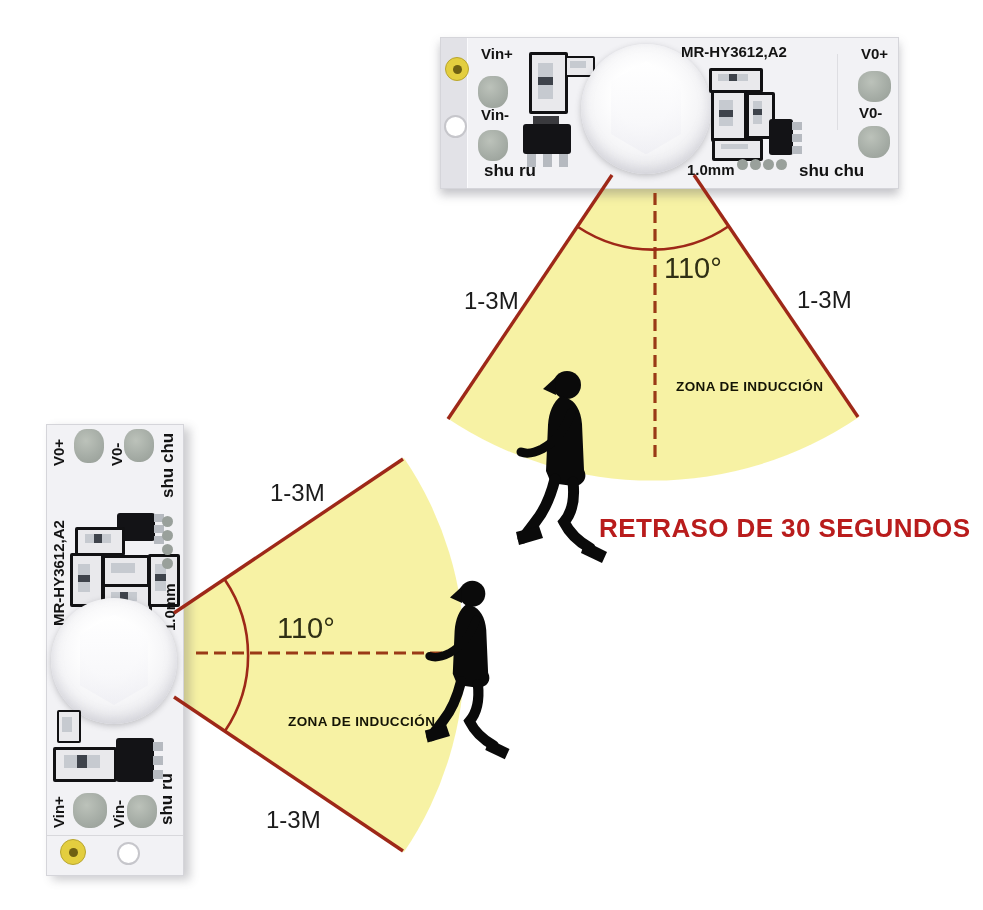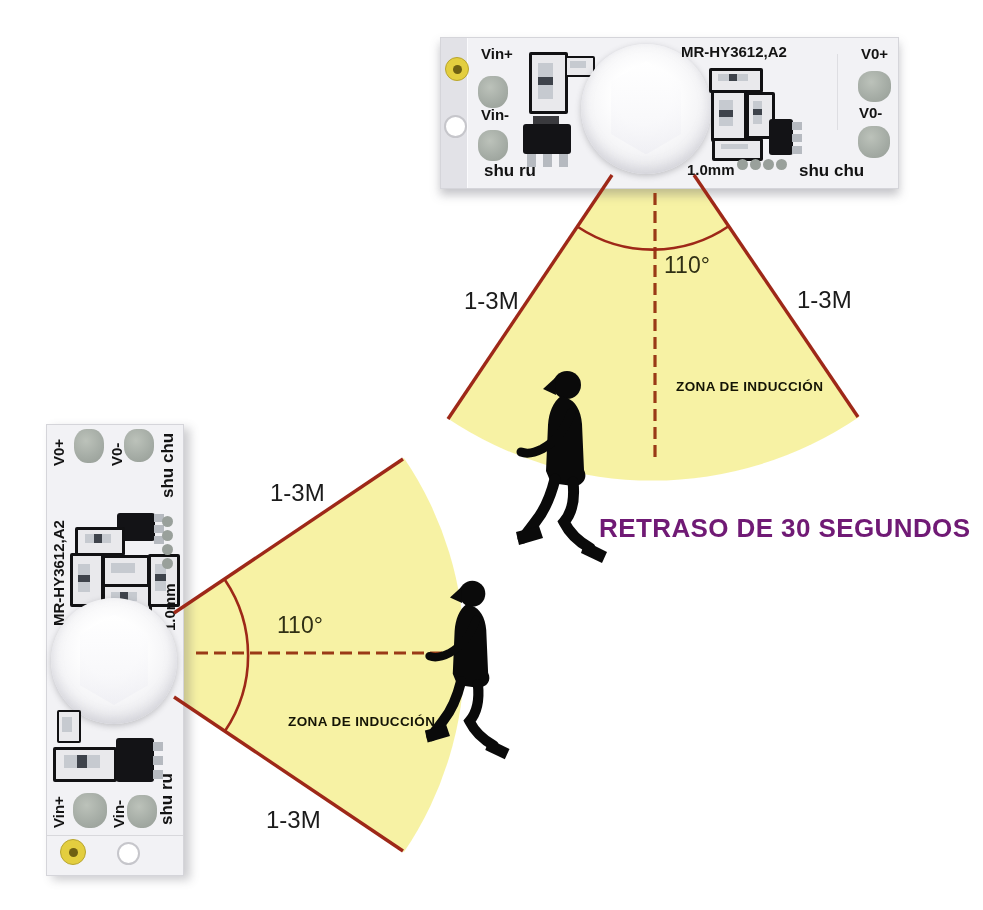--- a/index.html
+++ b/index.html
@@ -44,23 +44,23 @@
   .dome{border-radius:50%;
         background:radial-gradient(circle at 48% 40%, #ffffff 28%, #f5f5f7 55%, #e7e7eb 78%, #d3d3d7 96%);
         box-shadow:0 2px 6px rgba(60,60,70,.28), inset 0 -5px 12px rgba(168,168,180,.35);}
   .dome-facet{position:absolute;left:23%;top:13%;width:54%;height:72%;opacity:.85;
         background:linear-gradient(180deg, rgba(255,255,255,.95), rgba(233,233,240,.55));
         clip-path:polygon(50% 0%, 100% 22%, 100% 78%, 50% 100%, 0% 78%, 0% 22%);}
 
   
   .dlabel{position:absolute;z-index:3;white-space:nowrap;}
   .range-label{font-size:24px;color:#1b1b1b;}
-  .angle-label{font-size:23px;color:#2f2f14;}
+  .angle-label{font-size:29px;color:#2f2f14;}
   .zone-label{font-size:13.5px;font-weight:bold;color:#141405;letter-spacing:.4px;}
-  .delay-label{font-size:26px;font-weight:bold;color:#701a75;letter-spacing:.4px;}
+  .delay-label{font-size:26px;font-weight:bold;color:#b91c1c;letter-spacing:.4px;}
 </style>
 </head>
 <body>
 
 <div class="stage">
 
   <svg id="fan-fills" class="layer" width="983" height="910" viewBox="0 0 983 910">
     <path class="fan" d="M653 114 L447 418 A368 368 0 0 0 859 417 Z"></path>
     <path class="fan" d="M113 655 L404 458 A351 351 0 0 1 404 852 Z"></path>
   </svg>

